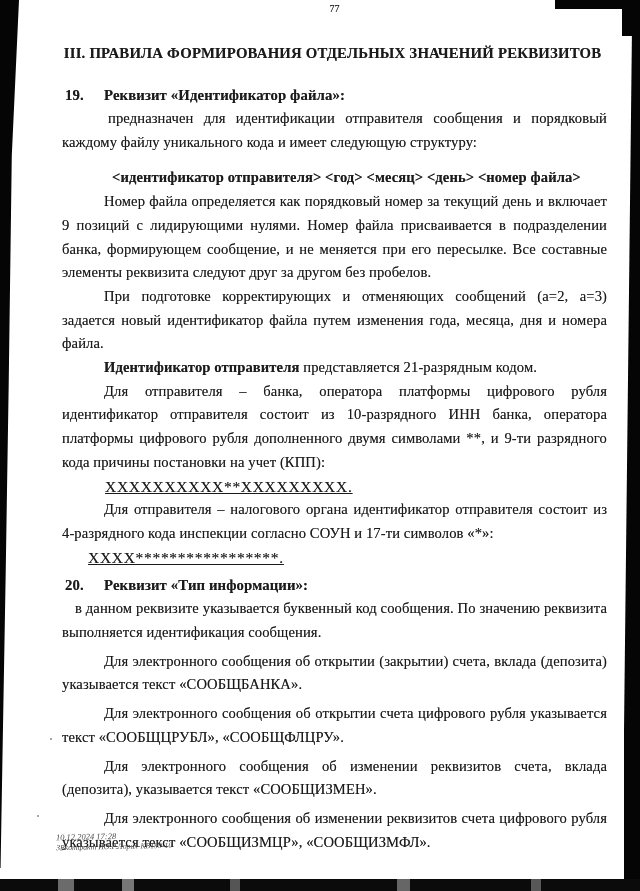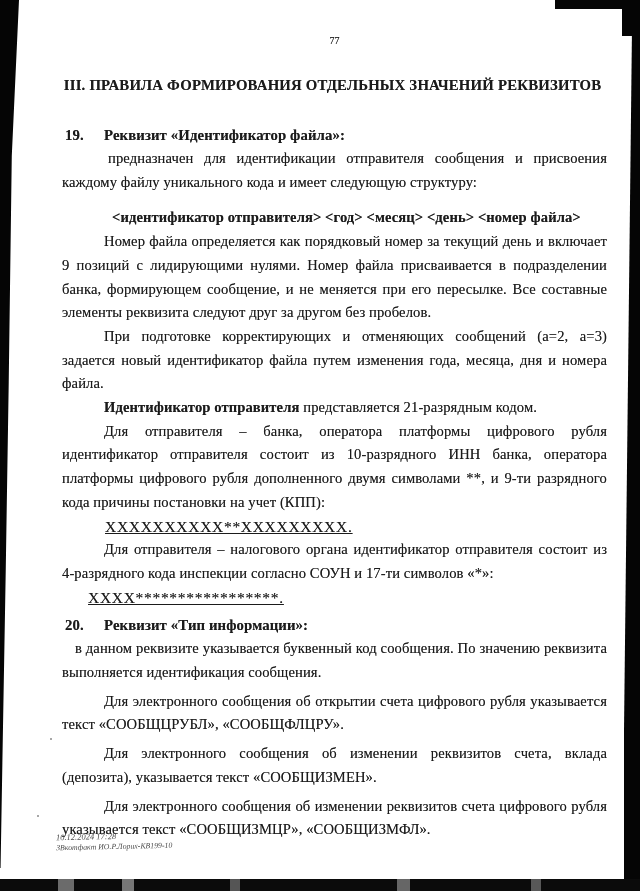--- a/index.html
+++ b/index.html
@@ -9,30 +9,30 @@
     font-family:"Liberation Serif", serif;
     color:#1b1b1b;
     position:relative;
     overflow:hidden;
   }
   .content {
     position:absolute; left:62px; top:0; width:545px;
     text-shadow: 0 0 0.4px rgba(20,20,20,0.55);
   }
   .pagenum {
-    padding-top:32px; text-align:center;
+    text-align:center;
     font-size:10px; line-height:17px;
   }
   .section-title {
     margin:26px 4px 0 0; text-align:center;
     font-size:14.8px; font-weight:bold; line-height:20px;
     letter-spacing:0.2px;
   }
   p { margin:0; font-size:14.6px; line-height:23.7px; text-align:justify; letter-spacing:0.1px; }
-  .item-heading { margin-top:28px; padding-left:3px; font-weight:bold; font-size:14.8px; line-height:24px; text-align:left; }
+  .item-heading { margin-top:20px; padding-left:3px; font-weight:bold; font-size:14.8px; line-height:24px; text-align:left; }
   .item-heading .num { display:inline-block; width:39px; }
   .indent-lg { text-indent:46px; }
   .indent-md { text-indent:42px; }
   .indent-sm { text-indent:13px; }
   .structure { margin-top:12px; padding-left:50px; font-weight:bold; text-align:left; }
   .bold-lead { font-weight:bold; }
   .code { padding-left:43px; font-size:15.5px; letter-spacing:0.7px; text-align:left;text-decoration:underline; }
   .code-tax { padding-left:26px; }
   .msg { margin-top:5px; }
   .h20 { margin-top:4px; }
@@ -79,21 +79,21 @@
 <div class="content">
 
   <div class="pagenum">77</div>
 
   <div class="section-title">III. ПРАВИЛА ФОРМИРОВАНИЯ ОТДЕЛЬНЫХ ЗНАЧЕНИЙ РЕКВИЗИТОВ</div>
 
   <p class="item-heading">
     <span class="num">19.</span><span>Реквизит «Идентификатор файла»:</span>
   </p>
 
-  <p class="indent-lg">предназначен для идентификации отправителя сообщения и присвоения каждому файлу уникального кода и имеет следующую структуру:</p>
+  <p class="indent-lg">предназначен для идентификации отправителя сообщения и порядковый каждому файлу уникального кода и имеет следующую структуру:</p>
 
   <p class="structure">&lt;идентификатор отправителя&gt; &lt;год&gt; &lt;месяц&gt; &lt;день&gt; &lt;номер файла&gt;</p>
 
   <p class="indent-md">Номер файла определяется как порядковый номер за текущий день и включает 9 позиций с лидирующими нулями. Номер файла присваивается в подразделении банка, формирующем сообщение, и не меняется при его пересылке. Все составные элементы реквизита следуют друг за другом без пробелов.</p>
 
   <p class="indent-md">При подготовке корректирующих и отменяющих сообщений (a=2, a=3) задается новый идентификатор файла путем изменения года, месяца, дня и номера файла.</p>
 
   <p class="indent-md">
     <span class="bold-lead">Идентификатор отправителя</span><span> представляется 21-разрядным кодом.</span>
   </p>
@@ -105,20 +105,21 @@
   <p class="indent-md">Для отправителя – налогового органа идентификатор отправителя состоит из 4-разрядного кода инспекции согласно СОУН и 17-ти символов «*»:</p>
 
   <p class="code code-tax">XXXX*****************.</p>
 
   <p class="item-heading h20">
     <span class="num">20.</span><span>Реквизит «Тип информации»:</span>
   </p>
 
   <p class="indent-sm">в данном реквизите указывается буквенный код сообщения. По значению реквизита выполняется идентификация сообщения.</p>
 
+  <p class="indent-md msg">Для электронного сообщения об открытии (закрытии) счета, вклада (депозита) указывается текст «СООБЩБАНКА».</p>
   <p class="indent-md msg">Для электронного сообщения об открытии счета цифрового рубля указывается текст «СООБЩЦРУБЛ», «СООБЩФЛЦРУ».</p>
   <p class="indent-md msg">Для электронного сообщения об изменении реквизитов счета, вклада (депозита), указывается текст «СООБЩИЗМЕН».</p>
   <p class="indent-md msg">Для электронного сообщения об изменении реквизитов счета цифрового рубля указывается текст «СООБЩИЗМЦР», «СООБЩИЗМФЛ».</p>
 
 </div>
 
 <div class="footer">
   <div class="l1">10.12.2024 17:28</div>
   <div class="l2">ЗВкотфакт ИО.Р.Лорих-КВ199-10</div>
 </div>

